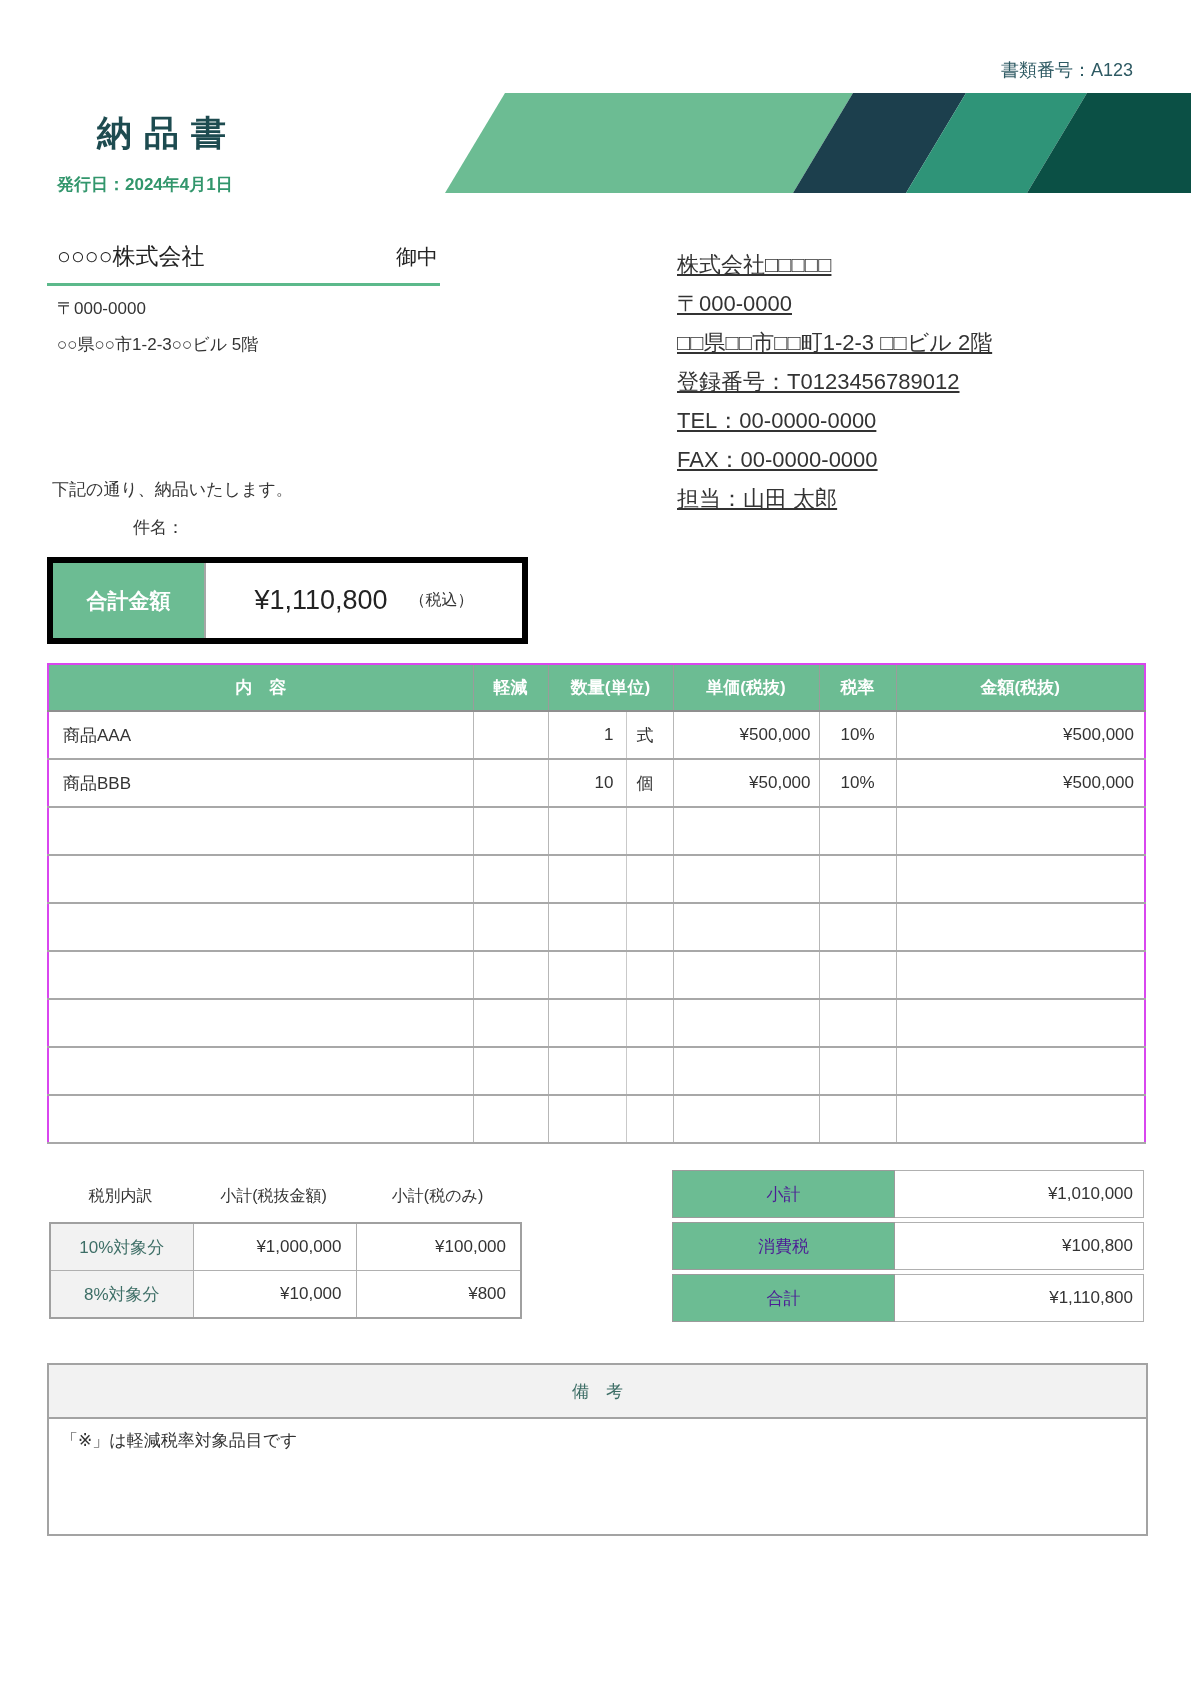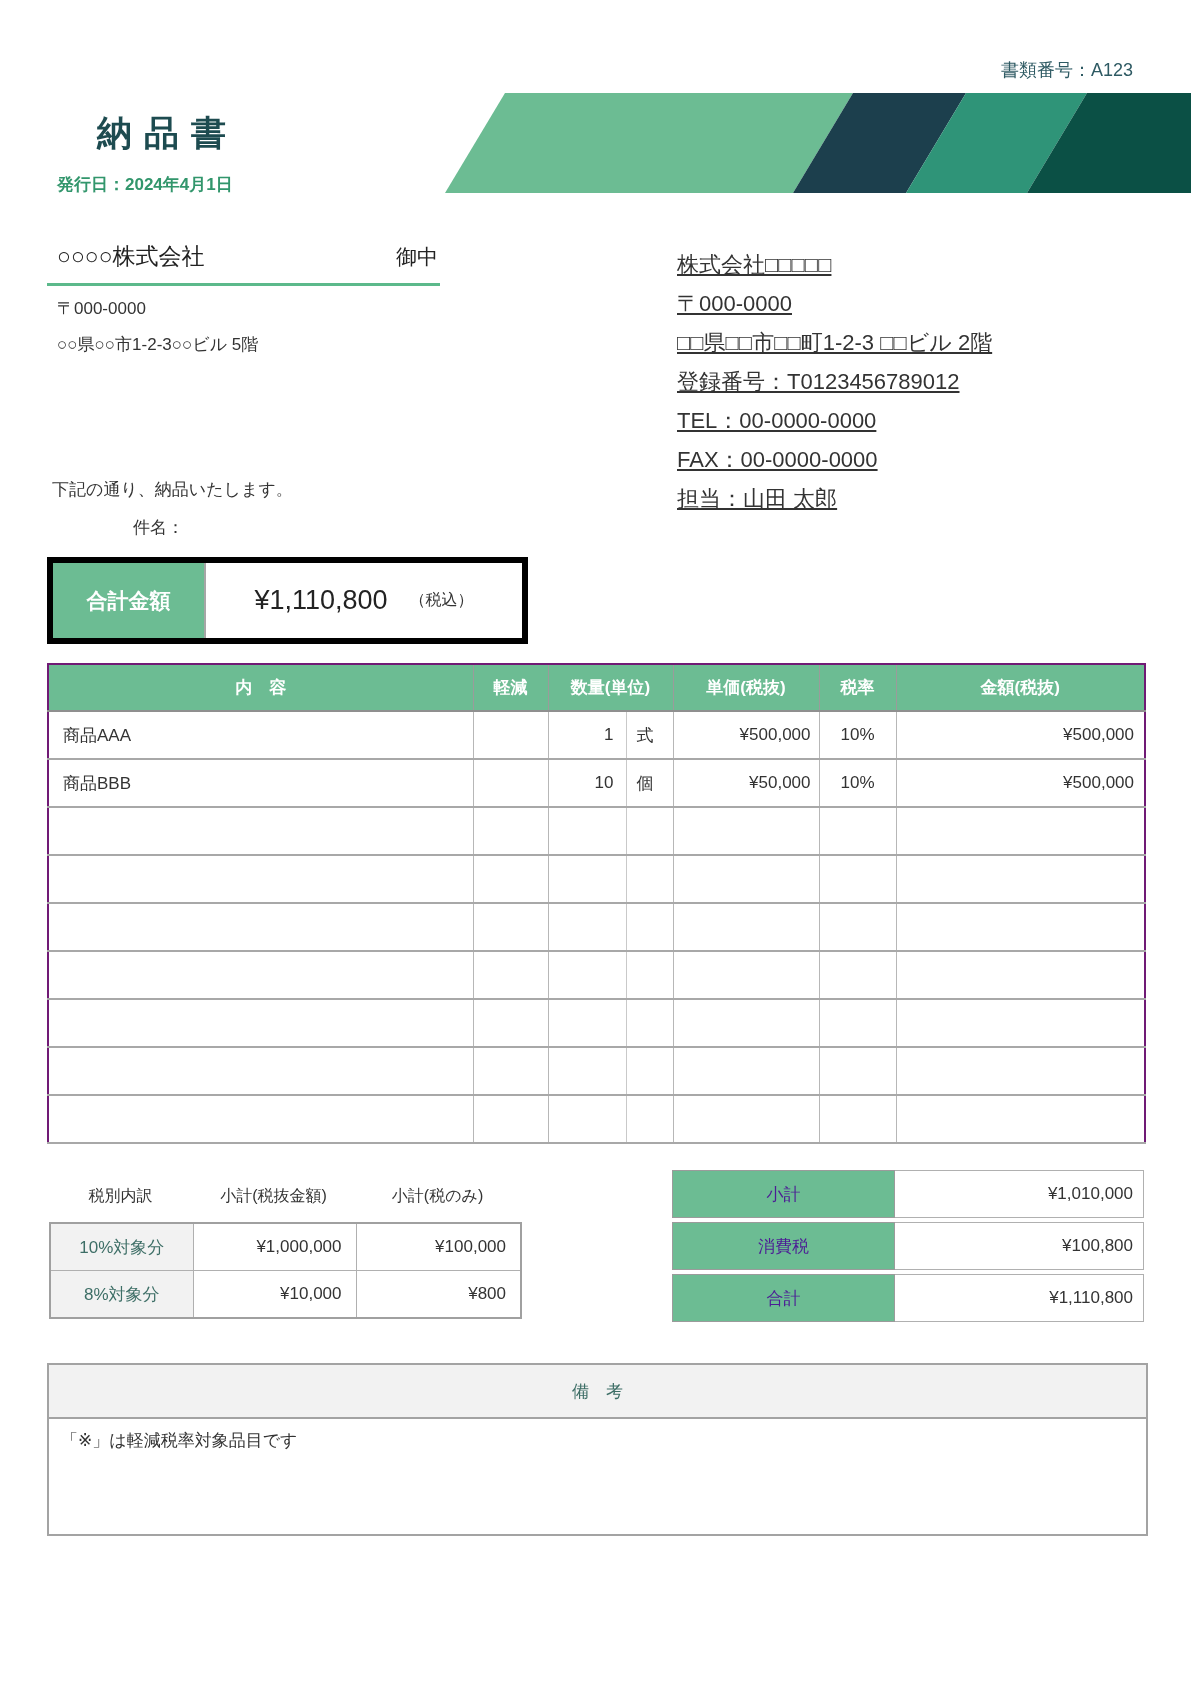--- a/index.html
+++ b/index.html
@@ -48,21 +48,21 @@
   .t-items th{
     background:#6cbc93;color:#fff;font-size:17px;font-weight:bold;
     height:45px;border:1px solid #9b9b9b;border-bottom:2px solid #8f8f8f;
     padding:0;text-align:center;
   }
   .t-items td{
     height:46px;font-size:17px;color:#333;background:#fff;
     border-right:1px solid #b7b7b7;border-bottom:2px solid #a8a8a8;
     padding:0 8px;overflow:hidden;white-space:nowrap;
   }
-  .t-items{border:2px solid #701a75;padding-left:36px;}
+  .t-items{border:2px solid #d946ef;padding-left:36px;}
   .t-items td.c-desc{text-align:left;padding-left:14px;}
   .t-items td.c-red{text-align:center;}
   .t-items td.c-qty{text-align:right;padding-right:12px;border-right:1px solid #c9c9c9;}
   .t-items td.c-unit{text-align:left;padding-left:10px;}
   .t-items td.c-price{text-align:right;padding-right:8px;}
   .t-items td.c-rate{text-align:center;padding-right:8px;}
   .t-items td.c-amt{text-align:right;padding-right:10px;border-right:none;}
 
   
   .bd-headers{top:1186px;left:49px;width:471px;display:flex;}

